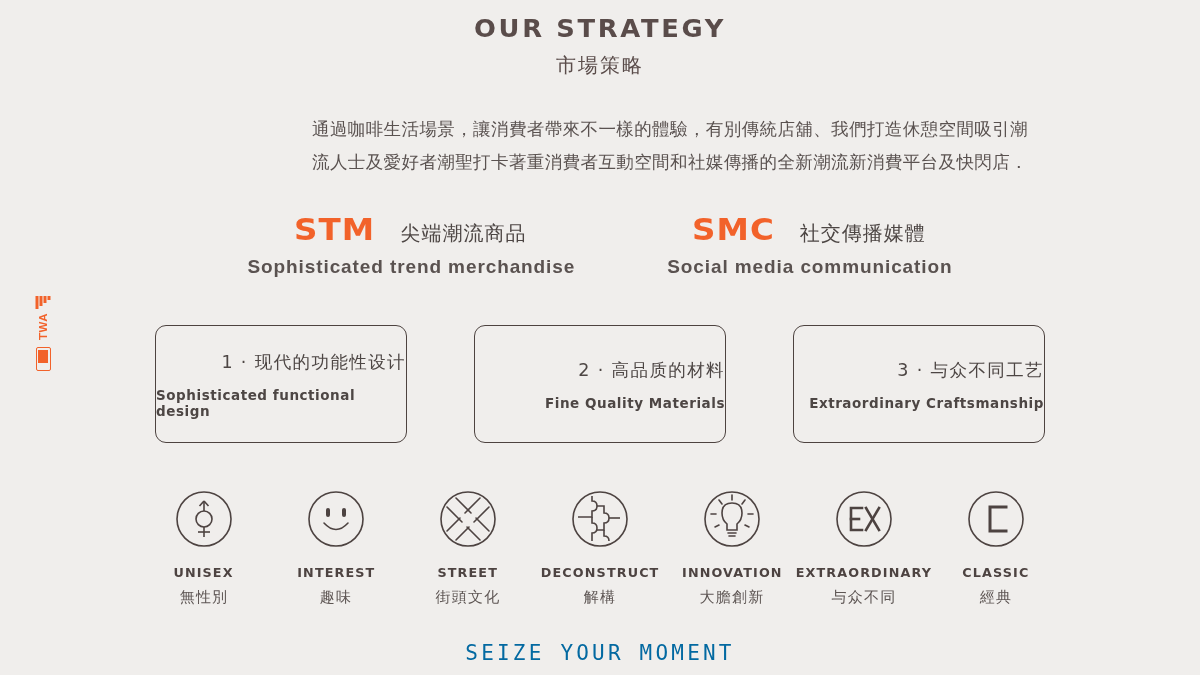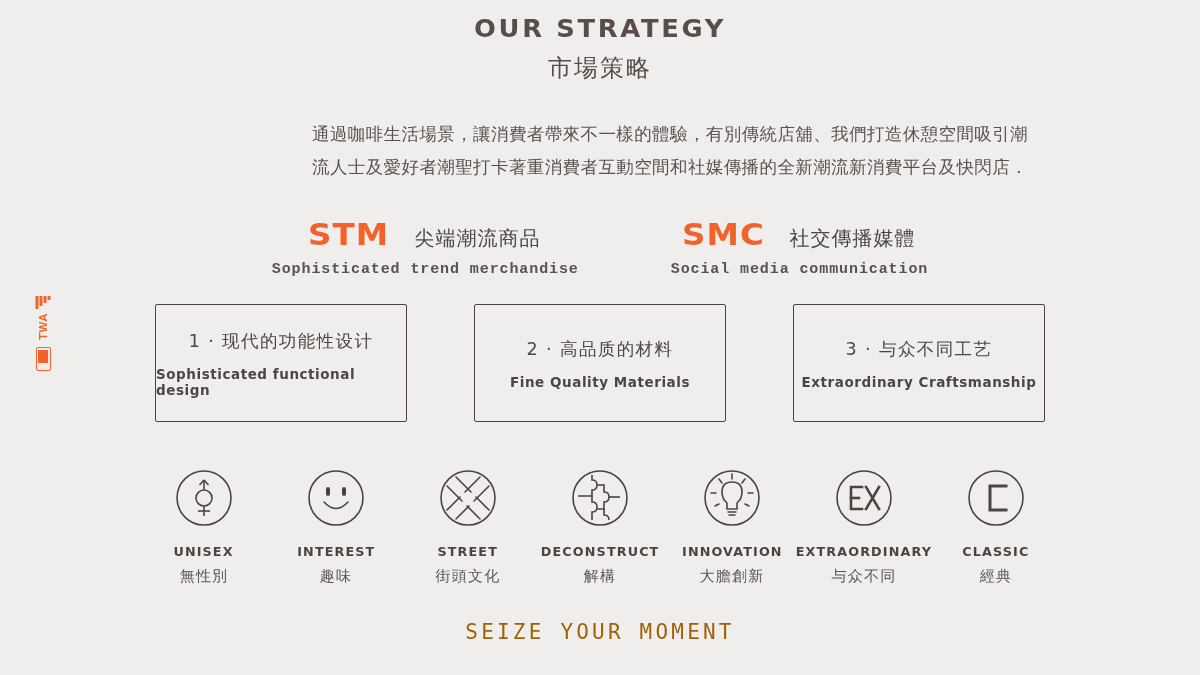--- a/index.html
+++ b/index.html
@@ -81,21 +81,21 @@
   .title {
     font-size: 25px;
     font-weight: bold;
     letter-spacing: 2.6px;
     color: #5a4c4a;
     font-family: "DejaVu Sans", sans-serif;
     transform: scaleX(1.03);
   }
   .subtitle {
     margin-top: 9px;
-    font-size: 24px;
+    font-size: 20px;
     letter-spacing: 2px;
     color: #5a4c4a;
     font-family: Liberation Mono, monospace;
   }
 
   
   .paragraph {
     margin: 34px auto 10px;
     width: 856px;
     text-align: right;
@@ -129,44 +129,45 @@
     transform: scaleX(1.05);
   }
   .code-cn {
     font-size: 20px;
     color: #4d4644;
     letter-spacing: 1px;
     font-family: "DejaVu Sans", sans-serif;
   }
   .code-en {
     margin-top: 9px;
-    font-size: 15px;
+    font-size: 19px;
     font-weight: bold;
     color: #5a5250;
     letter-spacing: 0.9px;
-    font-family: Liberation Mono, monospace;
+    font-family: Liberation Sans, sans-serif;
   }
 
   
   .pillars {
     margin: 26px auto 0;
     width: 890px;
     display: flex;
     justify-content: space-between;
   }
   .pillar {
     width: 250px;
     height: 116px;
     border: 1.7px solid #4d4340;
-    border-radius: 2px;
+    border-radius: 11px;
     display: flex;
     flex-direction: column;
-    align-items: center;
+    align-items: flex-end;
     justify-content: center;
     gap: 13px;
+    margin-top: 21px;
   }
   .pillar-cn {
     font-size: 17.5px;
     color: #4d4644;
     letter-spacing: 1.4px;
     font-family: "DejaVu Sans", sans-serif;
   }
   .pillar-en {
     font-size: 13.5px;
     font-weight: bold;
@@ -211,21 +212,21 @@
     font-family: "DejaVu Sans", sans-serif;
     white-space: nowrap;
   }
 
   
   .tagline {
     margin-top: 34px;
     text-align: center;
     font-size: 21px;
     letter-spacing: 3.2px;
-    color: #a16207;
+    color: #0369a1;
     font-family: "DejaVu Sans Mono", monospace;
   }
 </style>
 </head>
 <body>
 
 <div class="brandmark">
   <div class="bm-bars">
     <i></i>
       <i></i>

